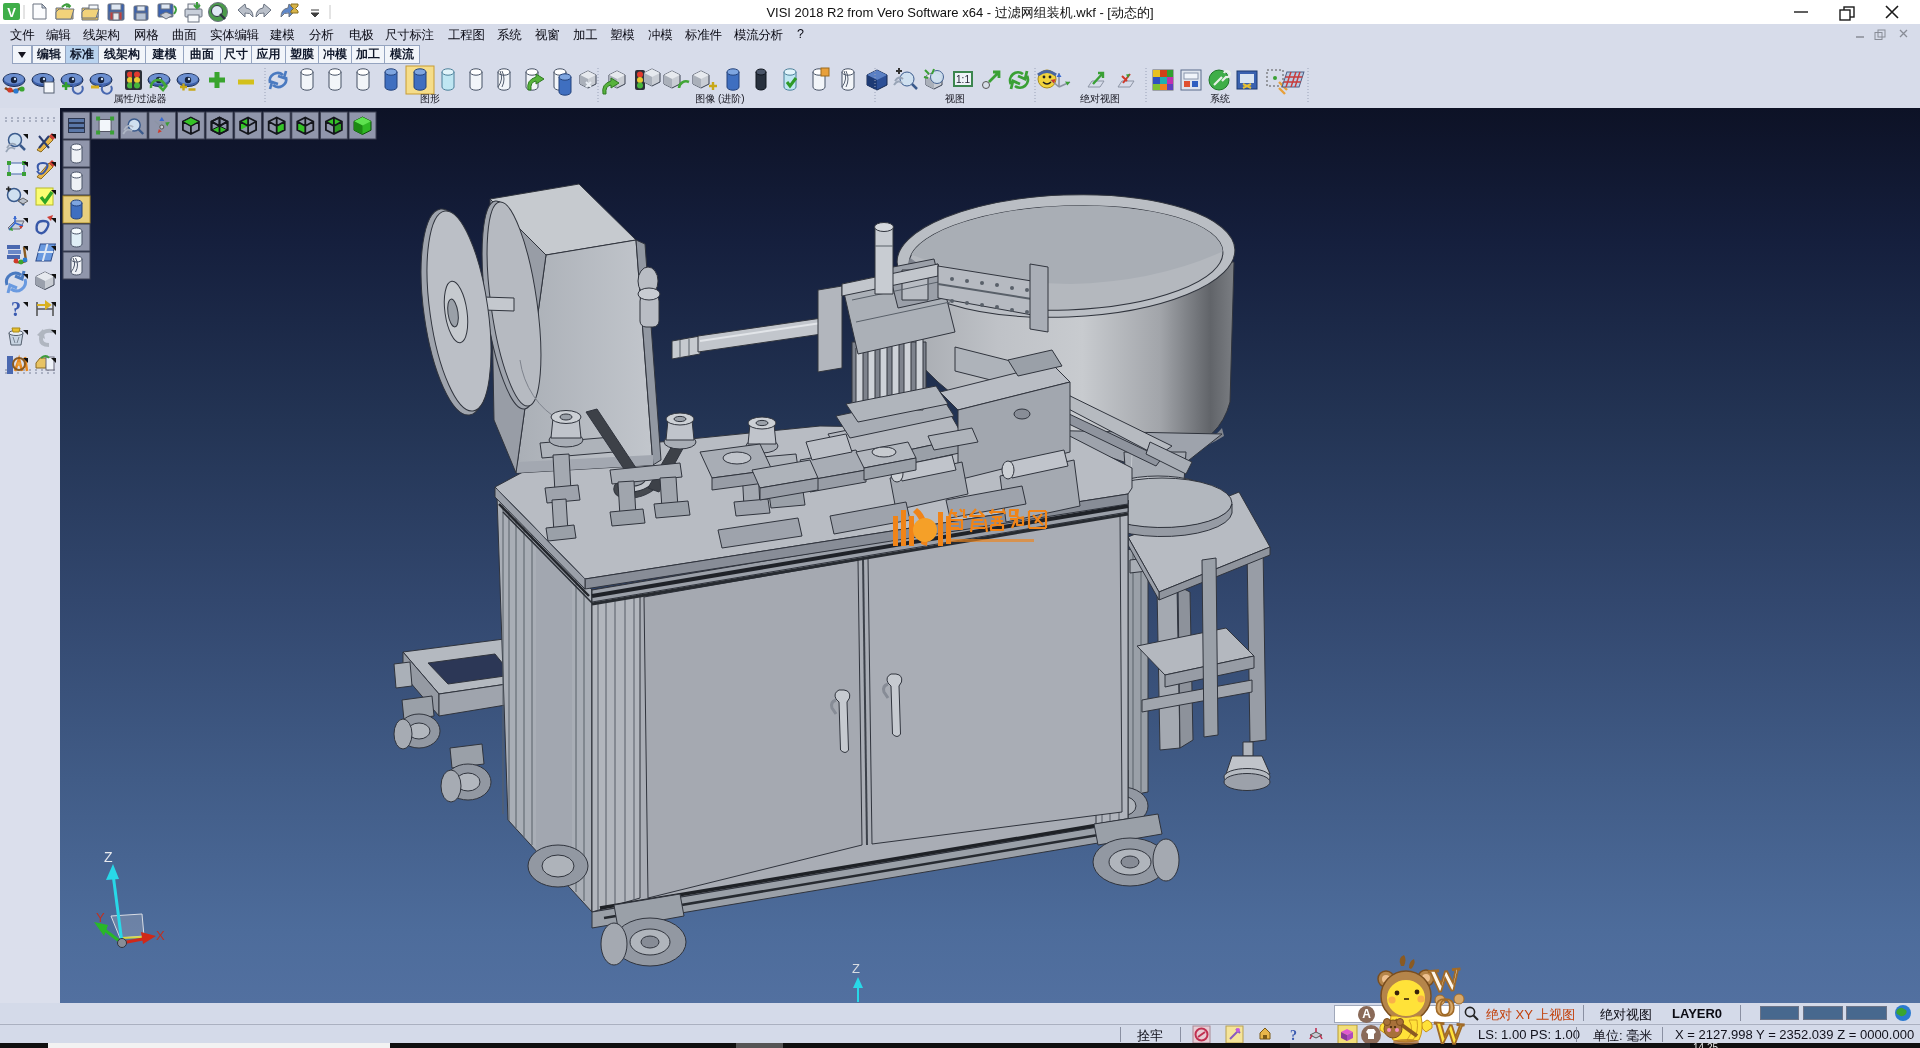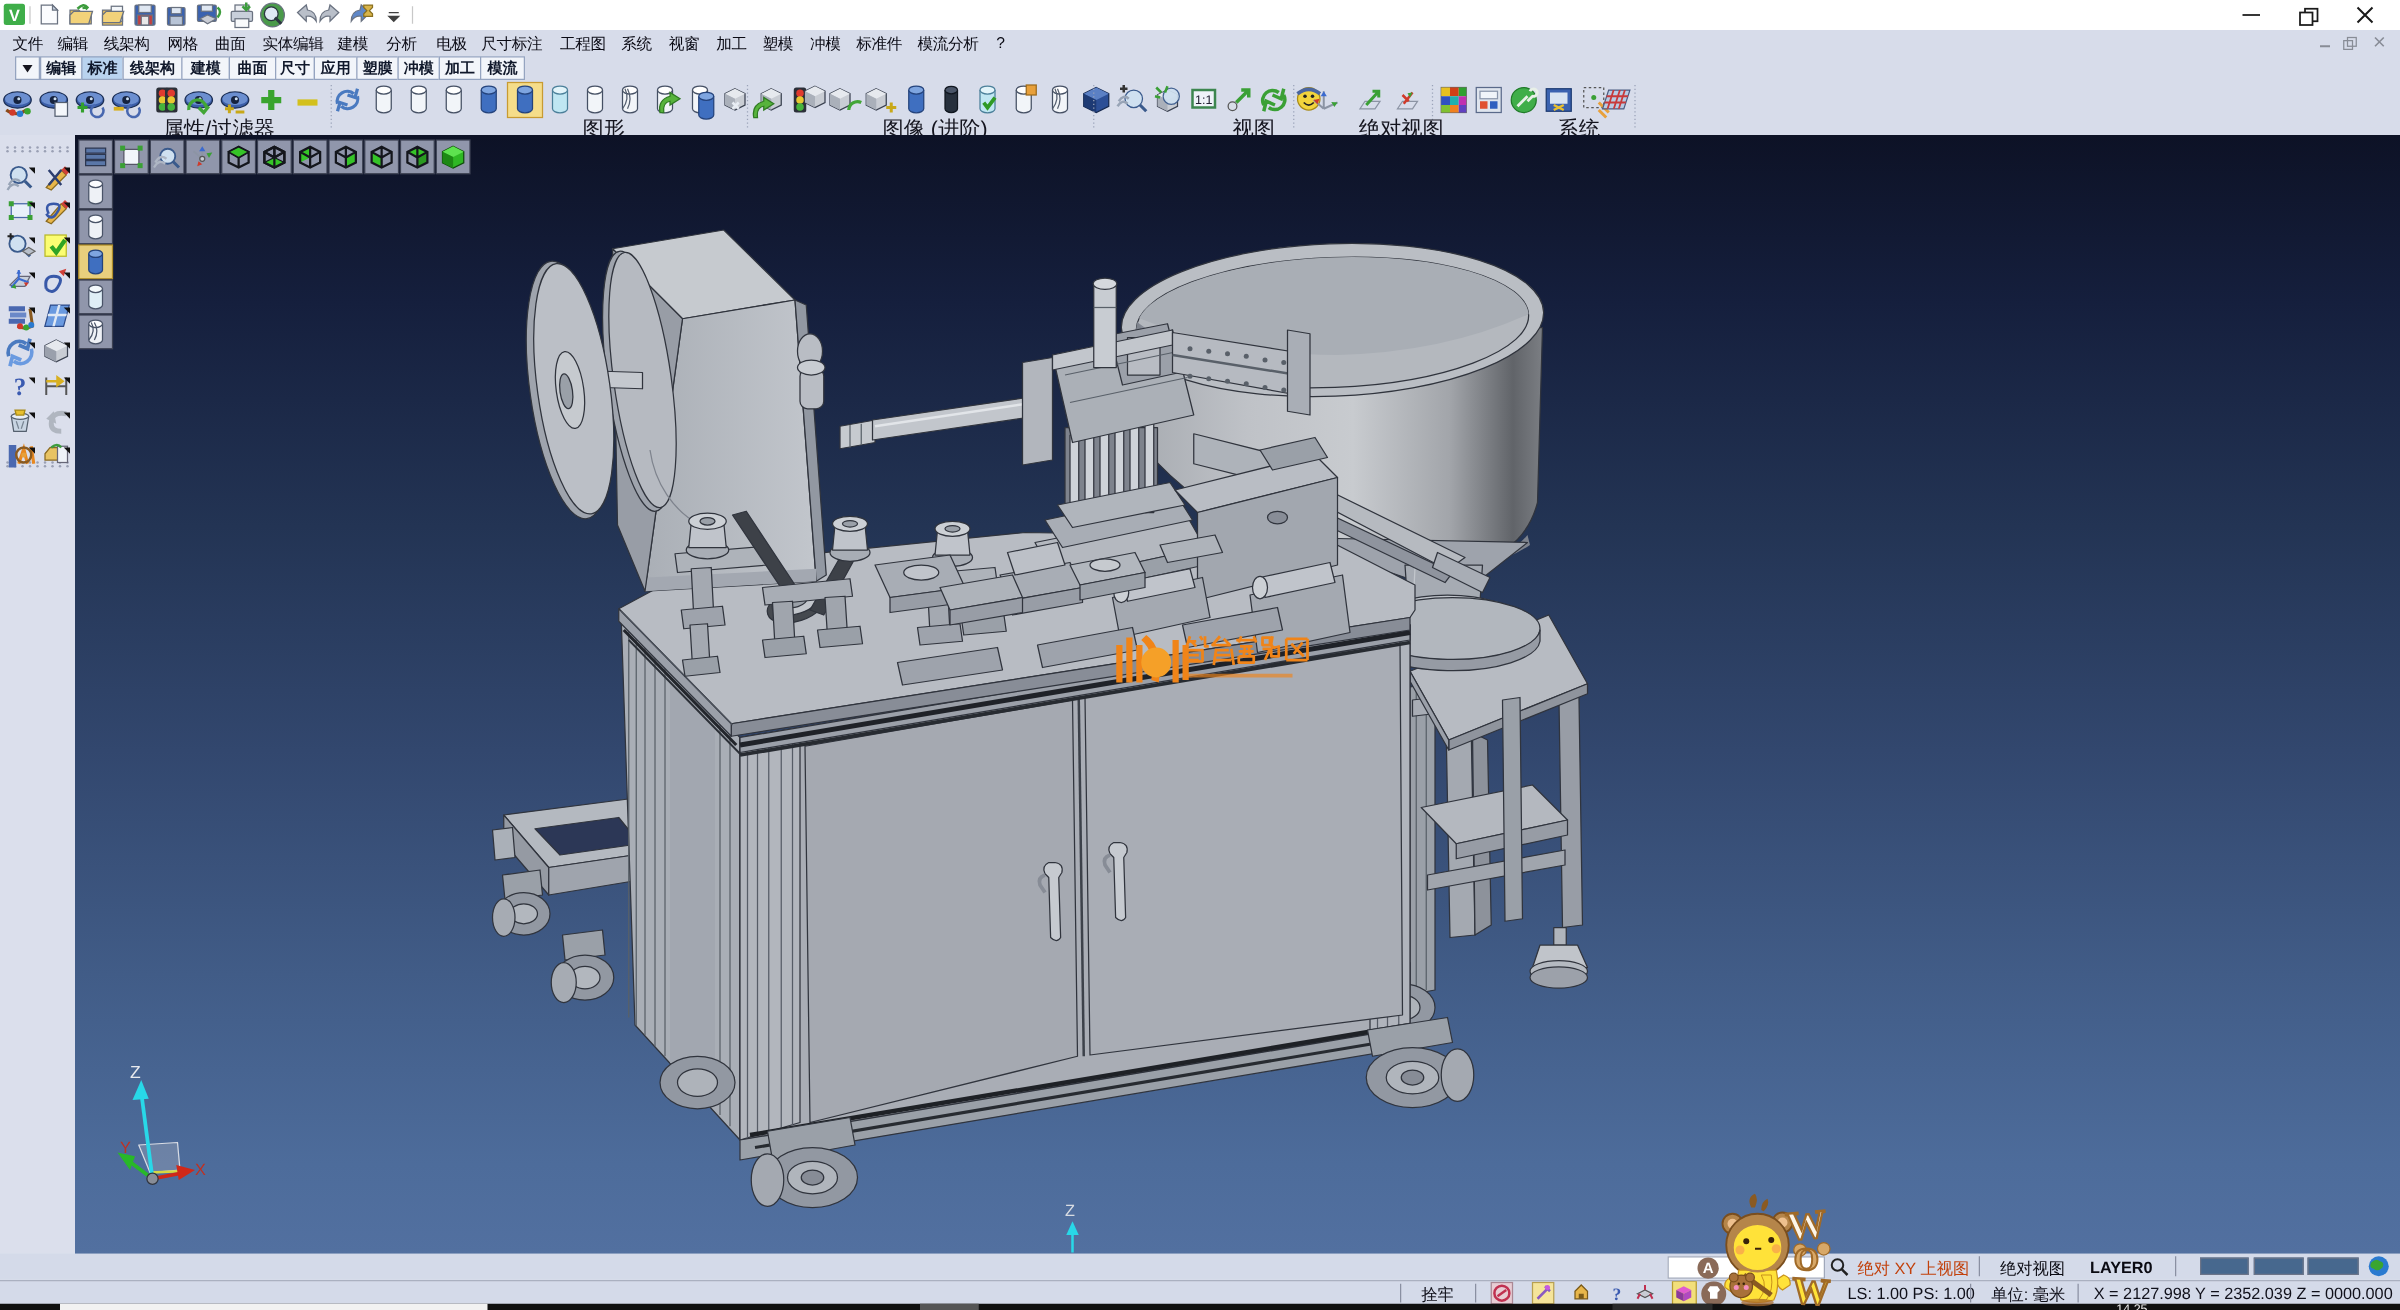--- a/index.html
+++ b/index.html
@@ -4,21 +4,21 @@
   html,body{margin:0;padding:0;}
   body{width:1920px;height:1048px;overflow:hidden;font-family:"Liberation Sans",sans-serif;position:relative;background:#d7dcea;}
   #titlebar{position:absolute;left:0;top:0;width:1920px;height:24px;background:#ffffff;}
   #title-text{position:absolute;left:0;right:0;top:4px;text-align:center;font-size:13px;color:#101010;}
   #menubar{position:absolute;left:0;top:24px;width:1920px;height:20px;background:#d7dcea;font-size:12.5px;color:#0a0a14;letter-spacing:-0.3px;}
   #menubar span{position:absolute;top:3px;}
   #tabbar{position:absolute;left:0;top:44px;width:1920px;height:20px;background:#d7dcea;}
   .tab{position:absolute;top:1px;height:17px;background:#f2f5fa;border:1px solid #95a4c0;font-size:12px;font-weight:bold;color:#10182b;text-align:center;line-height:17px;}
   .tab.sel{background:#b9d3ef;}
   #toolbar{position:absolute;left:0;top:64px;width:1761px;height:44px;background:#d7dcea;}
-  .tblabel{position:absolute;top:28px;font-size:17px;color:#14141e;text-align:right;}
+  .tblabel{position:absolute;top:28px;font-size:10px;color:#14141e;text-align:center;}
   #leftpanel{position:absolute;left:0;top:108px;width:60px;height:895px;background:#dbdfec;}
   #viewport{position:absolute;left:60px;top:108px;width:1860px;height:895px;background:linear-gradient(180deg,#0d1226 0%,#151f3d 15%,#233454 35%,#32476e 55%,#415c87 75%,#4d6c9b 92%,#5270a0 100%);overflow:hidden;}
   #scene{position:absolute;left:0;top:0;}
   #status1{position:absolute;left:0;top:1003px;width:1920px;height:20px;background:#d4dae9;}
   #status2{position:absolute;left:0;top:1024px;width:1920px;height:19px;background:#d4dae9;border-top:1px solid #aab0c0;font-size:13px;color:#10101a;}
   #bottomstrip{position:absolute;left:0;top:1043px;width:1920px;height:5px;background:#101010;}
 </style></head>
 <body>
 <div id="titlebar">
   <svg width="360" height="24" style="position:absolute;left:0;top:0">
@@ -53,20 +53,21 @@
         <circle cx="217" cy="11" r="5.5" fill="#dfe9f4" stroke="#2c3640"></circle>
         <line x1="220" y1="14" x2="225" y2="19" stroke="#2c3640" stroke-width="2.4"></line>
       <path d="M246 8 q7 1 7 9 q-3 -5 -8 -4 l0 4 -7 -7 7 -6 z" fill="#b9bfc9"></path>
       <path d="M263 8 q-7 1 -7 9 q3 -5 8 -4 l0 4 7 -7 -7 -6 z" fill="#b9bfc9"></path>
       <path d="M288 8 q-7 1 -7 9 q3 -5 8 -4 l0 4 7 -7 -7 -6 z" fill="#5e87c8"></path>
         <path d="M291 4 h7 v2 l-2.5 2.5 2.5 2.5 v2 h-7 v-2 l2.5 -2.5 -2.5 -2.5 z" fill="#d8b44a" stroke="#8a7020"></path>
     </g>
     <path d="M311 10 h8 m-8 3 l4 4 4 -4 z" stroke="#404040" fill="#404040"></path>
     <line x1="330" y1="5" x2="330" y2="19" stroke="#c8c8c8"></line>
   </svg>
+  <div id="title-text">VISI 2018 R2 from Vero Software x64 - 过滤网组装机.wkf - [动态的]</div>
   <svg width="140" height="24" style="position:absolute;right:0;top:0">
     <line x1="14" y1="12" x2="28" y2="12" stroke="#1a1a1a" stroke-width="1.4"></line>
     <rect x="64" y="7" width="10" height="10" fill="none" stroke="#1a1a1a" stroke-width="1.4"></rect>
       <rect x="60" y="10" width="10" height="10" fill="#fff" stroke="#1a1a1a" stroke-width="1.4"></rect>
     <path d="M106 6 L118 18 M118 6 L106 18" stroke="#1a1a1a" stroke-width="1.6"></path>
   </svg>
 </div>
 <div id="menubar">
 <span style="left:10px">文件</span>
     <span style="left:46px">编辑</span>

